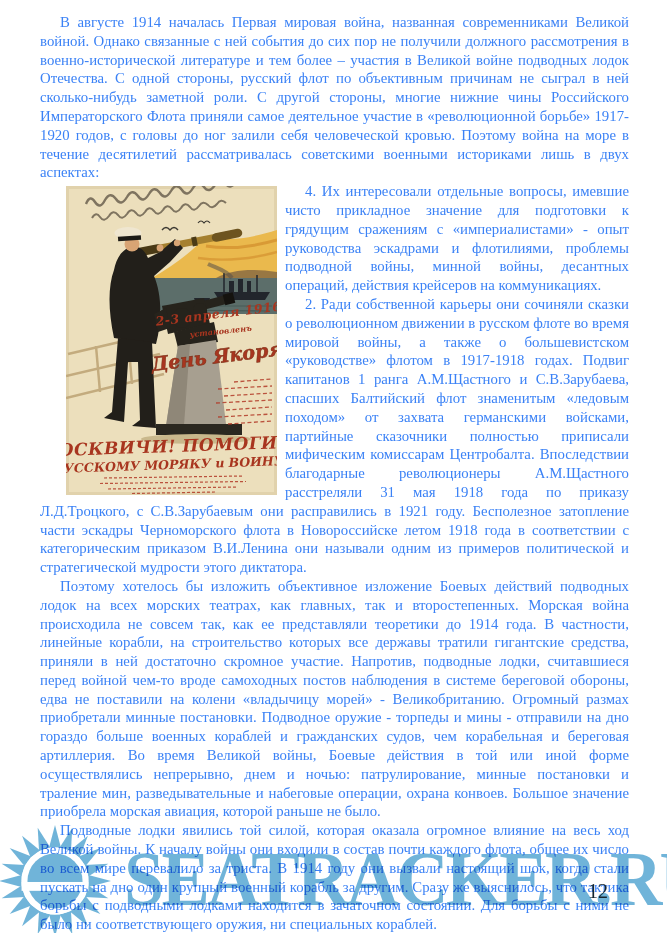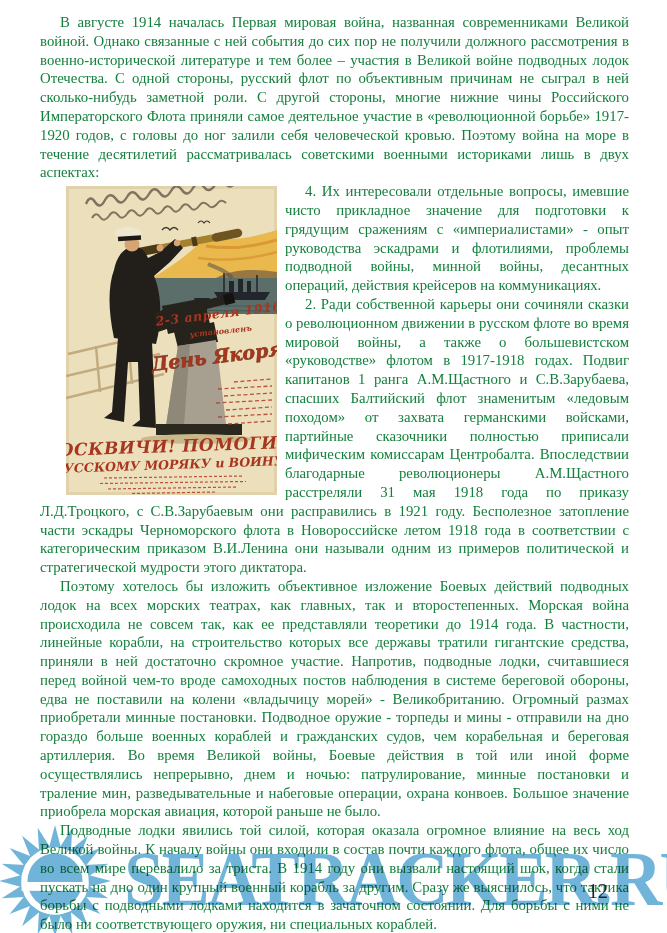--- a/index.html
+++ b/index.html
@@ -6,21 +6,21 @@
   body {
     width:667px; height:933px;
     background:#ffffff;
     position:relative;
     overflow:hidden;
     font-family:"Liberation Serif", serif;
   }
   .page {
     position:absolute; inset:0;
     padding:13px 38px 8px 40px;
-    color:#15803d;
+    color:#3b82f6;
     font-size:14.8px;
     line-height:18.8px;
     text-align:justify;
   }
   .page p { margin:0; text-indent:20px; }
 
   .poster {
     float:left;
     width:211px; height:309px;
     margin:4px 8px 5px 26px;

